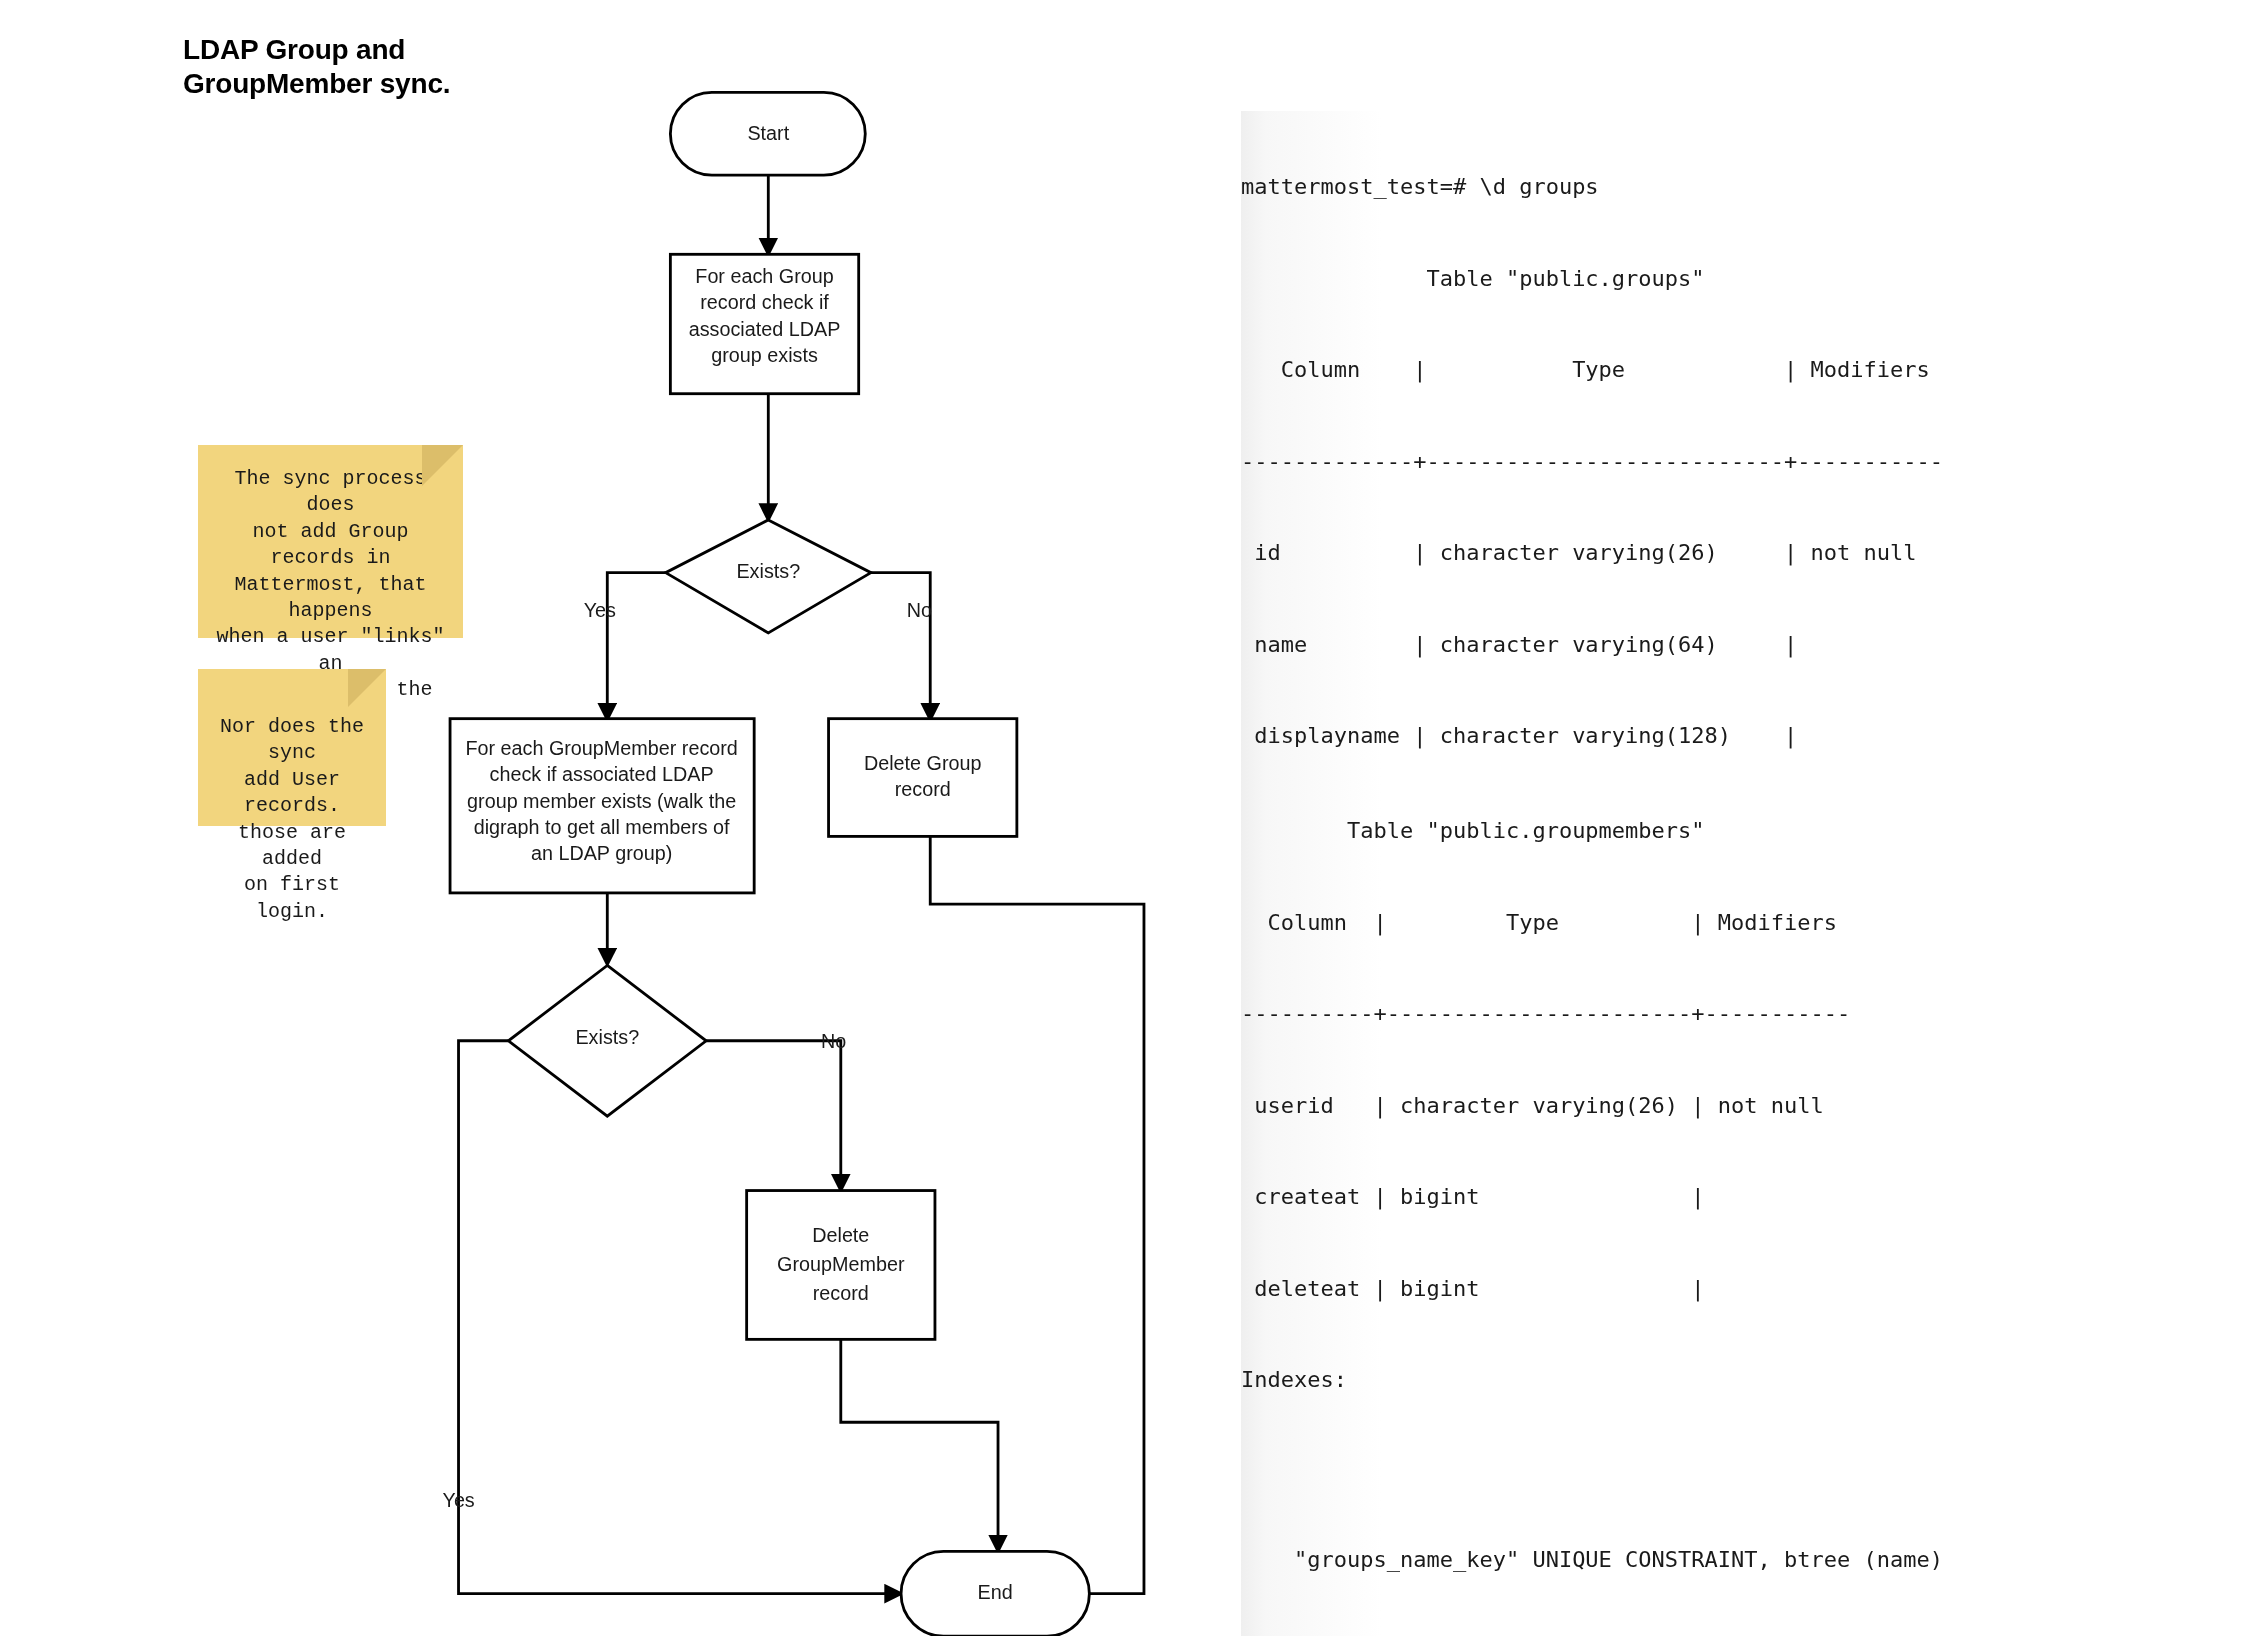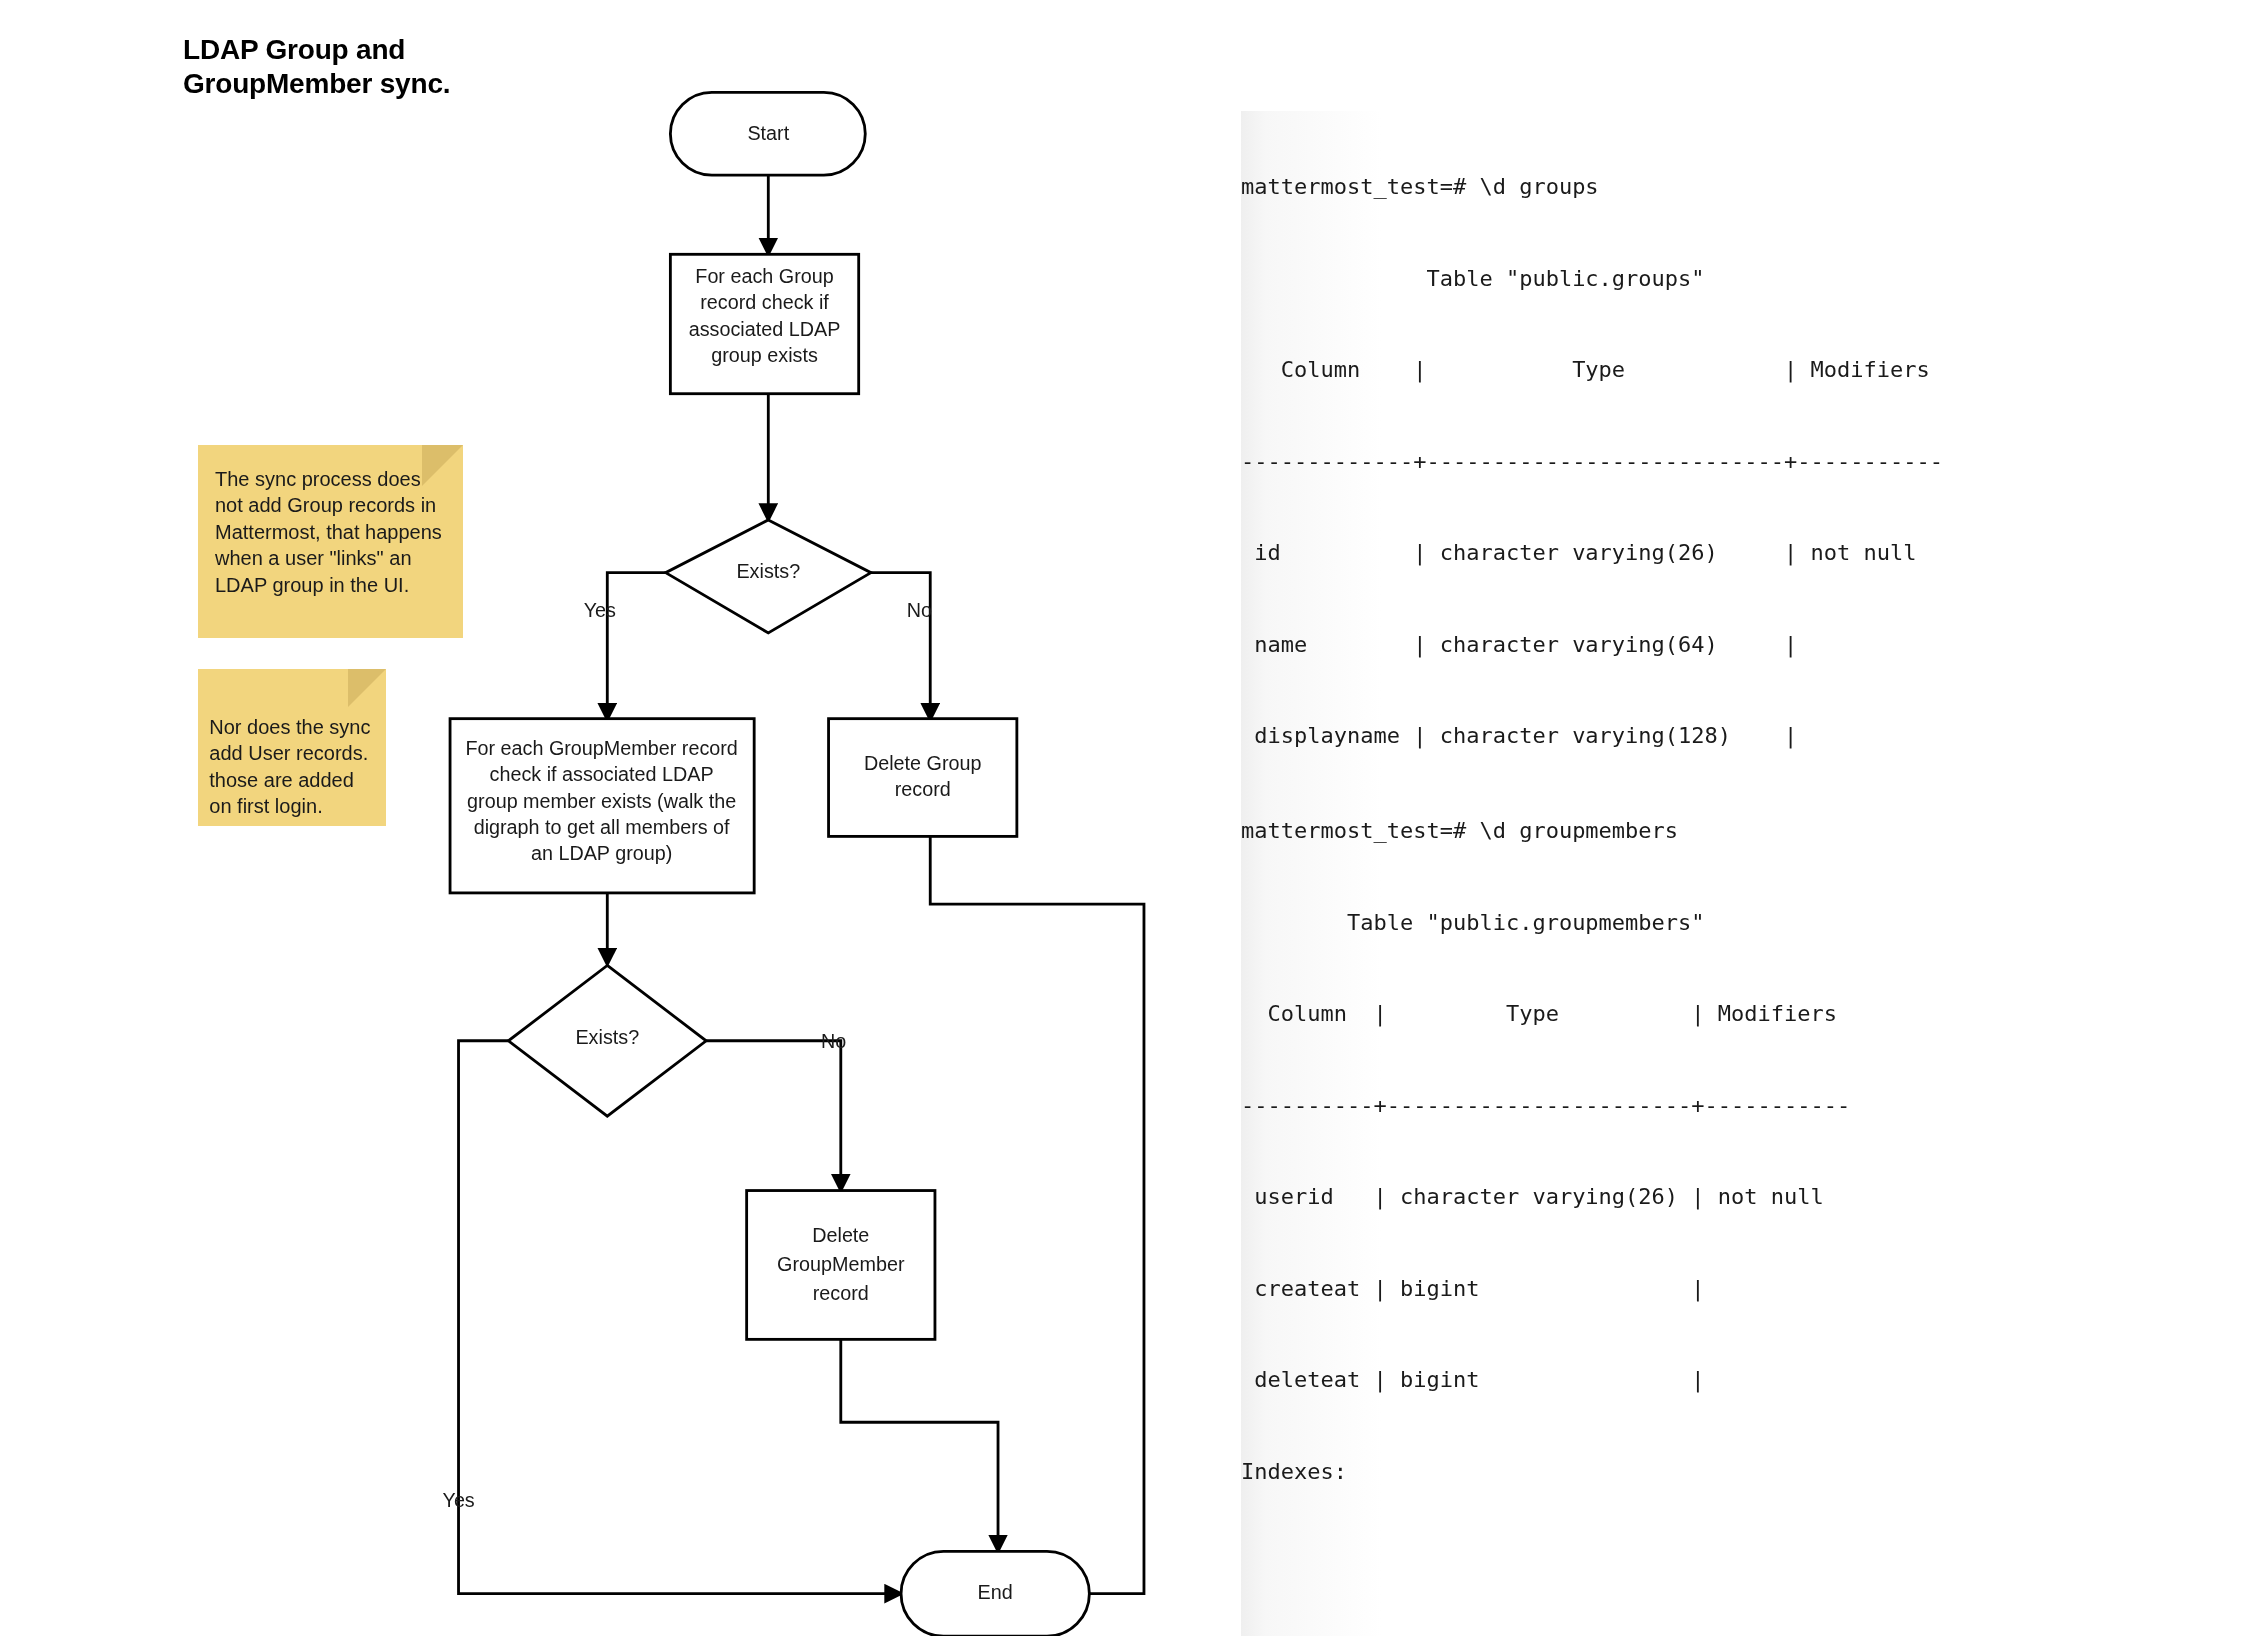--- a/index.html
+++ b/index.html
@@ -26,22 +26,23 @@
   }
   .shape{fill:#ffffff;stroke:#000000;stroke-width:3;}
   .edge{fill:none;stroke:#000000;stroke-width:3;}
   
   .sticky{
     position:absolute;
     background:#f2d57e;
     color:#1a1a1a;
     font-size:20px;
     line-height:1.32;
-    text-align:left;
+    text-align:center;
     box-sizing:border-box;
+    font-family:Liberation Mono, monospace;
   }
   .sticky .sticky-text{display:block;}
   #sticky-note-1{
     left:198px;top:445px;width:265px;height:193px;
     padding:21px 17px 0 17px;
   }
   #sticky-note-1 .fold-shadow{
     position:absolute;right:0;top:0;width:0;height:0;
     border-style:solid;border-width:41px 41px 0 0;
     border-color:#dcbe6a transparent transparent transparent;
@@ -187,21 +188,20 @@
   <span class="term-line"> deleteat    | bigint                    |</span>
   <span class="term-line">Indexes:</span>
   <span class="term-line">    "groups_pkey" PRIMARY KEY, btree (id)</span>
   <span class="term-line">    "groups_name_key" UNIQUE CONSTRAINT, btree (name)</span>
   
   
   
 </div>
 
 <div class="terminal" id="terminal-groupmembers">
-  <span class="term-line">mattermost_test=# \d groupmembers</span>
   <span class="term-line">        Table "public.groupmembers"</span>
   <span class="term-line">  Column  |         Type          | Modifiers </span>
   <span class="term-line">----------+-----------------------+-----------</span>
   <span class="term-line"> userid   | character varying(26) | not null</span>
   <span class="term-line"> createat | bigint                |</span>
   <span class="term-line"> deleteat | bigint                |</span>
   <span class="term-line">Indexes:</span>
   
   
 </div>

